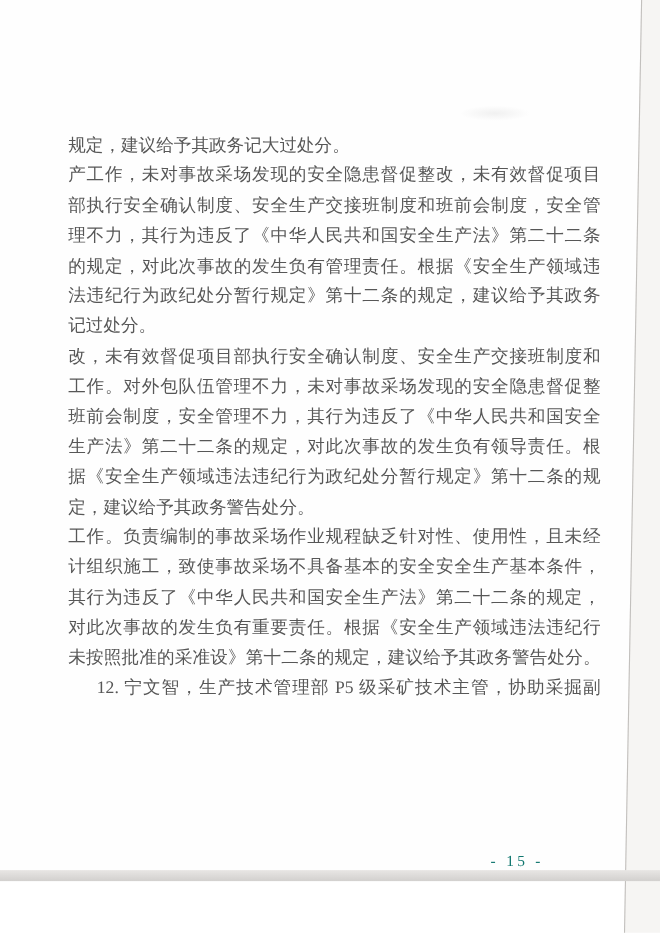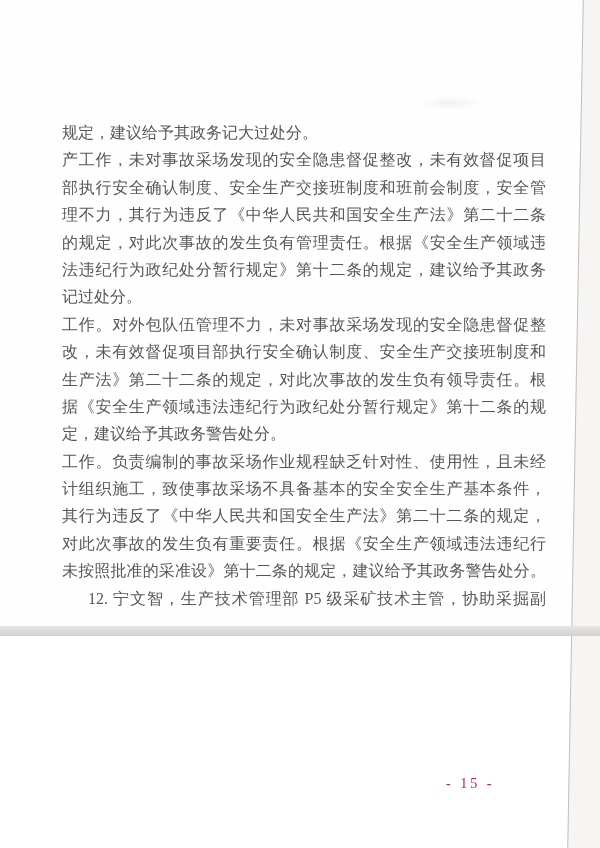--- a/index.html
+++ b/index.html
@@ -4,21 +4,21 @@
 <style>
   html, body {
     margin: 0; padding: 0;
     width: 600px; height: 848px;
     overflow: hidden;
     background: #ffffff;
     font-family: "Liberation Serif", "DejaVu Serif", serif;
   }
   .scan {
     position: relative;
-    width: 600px; height: 636px;
+    width: 600px; height: 801px;
     background: #fefefe;
   }
   
   .page-right-area {
     position: absolute;
     left: 575px; top: -12px;
     width: 90px; height: 874px;
     background: #f6f5f3;
     border-left: 1px solid #c2c0bd;
     transform: rotate(1.05deg);
@@ -51,21 +51,21 @@
     text-align: left;
     text-align-last: left;
   }
   .line.paragraph-start { padding-left: 34px; }
   .line.paragraph-start.wide-num { padding-left: 26px; }
   .page-number {
     position: absolute;
     left: 446px; top: 776px;
     font-size: 14px;
     letter-spacing: 3px;
-    color: #be185d;
+    color: #0f766e;
     white-space: pre;
     font-family: Liberation Serif, serif;
   }
   
   .scanner-strip {
     position: absolute;
     left: 0; bottom: 0;
     width: 600px; height: 10px;
     background: linear-gradient(180deg, #e8e6e4 0%, #d2d0ce 100%);
   }
@@ -77,22 +77,23 @@
   <div class="page-right-area"></div>
   <div class="smudge"></div>
   <div class="textblock">
       <div class="line paragraph-end">规定，建议给予其政务记大过处分。</div>
       <div class="line continuation">产工作，未对事故采场发现的安全隐患督促整改，未有效督促项目</div>
       <div class="line continuation">部执行安全确认制度、安全生产交接班制度和班前会制度，安全管</div>
       <div class="line continuation">理不力，其行为违反了《中华人民共和国安全生产法》第二十二条</div>
       <div class="line continuation">的规定，对此次事故的发生负有管理责任。根据《安全生产领域违</div>
       <div class="line continuation">法违纪行为政纪处分暂行规定》第十二条的规定，建议给予其政务</div>
       <div class="line paragraph-end">记过处分。</div>
+      <div class="line continuation">改，未有效督促项目部执行安全确认制度、安全生产交接班制度和</div>
       <div class="line continuation">工作。对外包队伍管理不力，未对事故采场发现的安全隐患督促整</div>
-      <div class="line continuation">改，未有效督促项目部执行安全确认制度、安全生产交接班制度和</div>
+      <div class="line continuation">班前会制度，安全管理不力，其行为违反了《中华人民共和国安全</div>
       <div class="line continuation">生产法》第二十二条的规定，对此次事故的发生负有领导责任。根</div>
       <div class="line continuation">据《安全生产领域违法违纪行为政纪处分暂行规定》第十二条的规</div>
       <div class="line paragraph-end">定，建议给予其政务警告处分。</div>
       <div class="line continuation">工作。负责编制的事故采场作业规程缺乏针对性、使用性，且未经</div>
       <div class="line continuation">计组织施工，致使事故采场不具备基本的安全安全生产基本条件，</div>
       <div class="line continuation">其行为违反了《中华人民共和国安全生产法》第二十二条的规定，</div>
       <div class="line continuation">对此次事故的发生负有重要责任。根据《安全生产领域违法违纪行</div>
       <div class="line continuation">未按照批准的采准设》第十二条的规定，建议给予其政务警告处分。</div>
       <div class="line paragraph-start wide-num">12. 宁文智，生产技术管理部 P5 级采矿技术主管，协助采掘副</div>
     </div>

